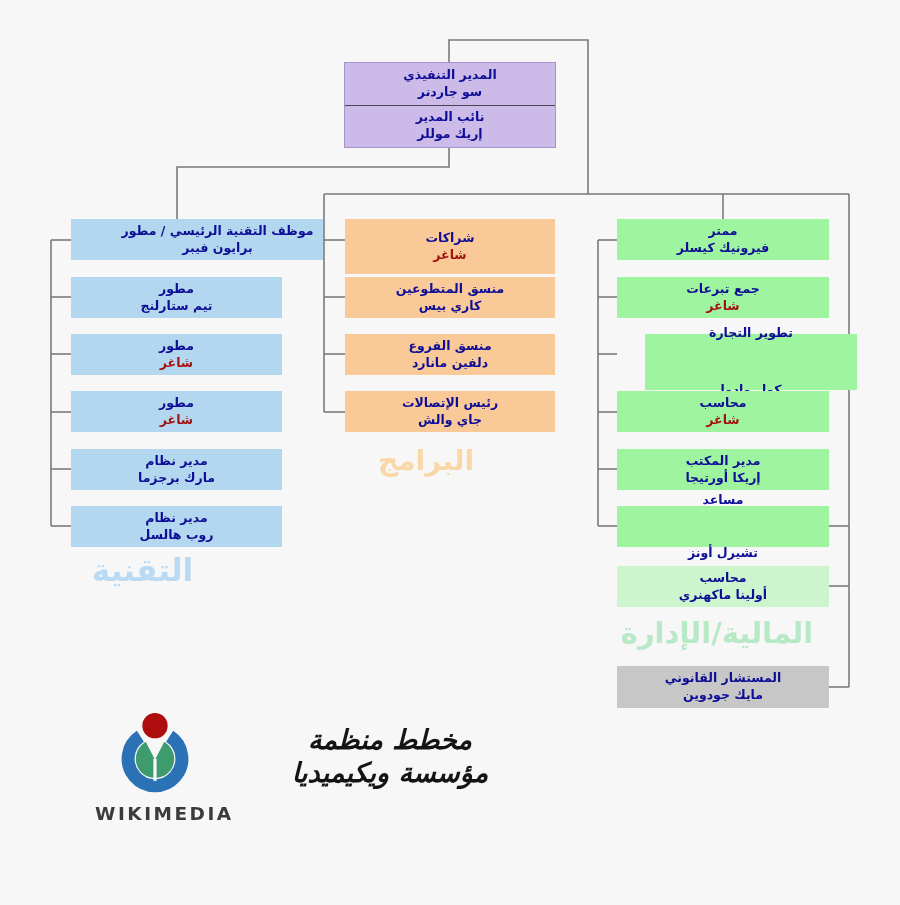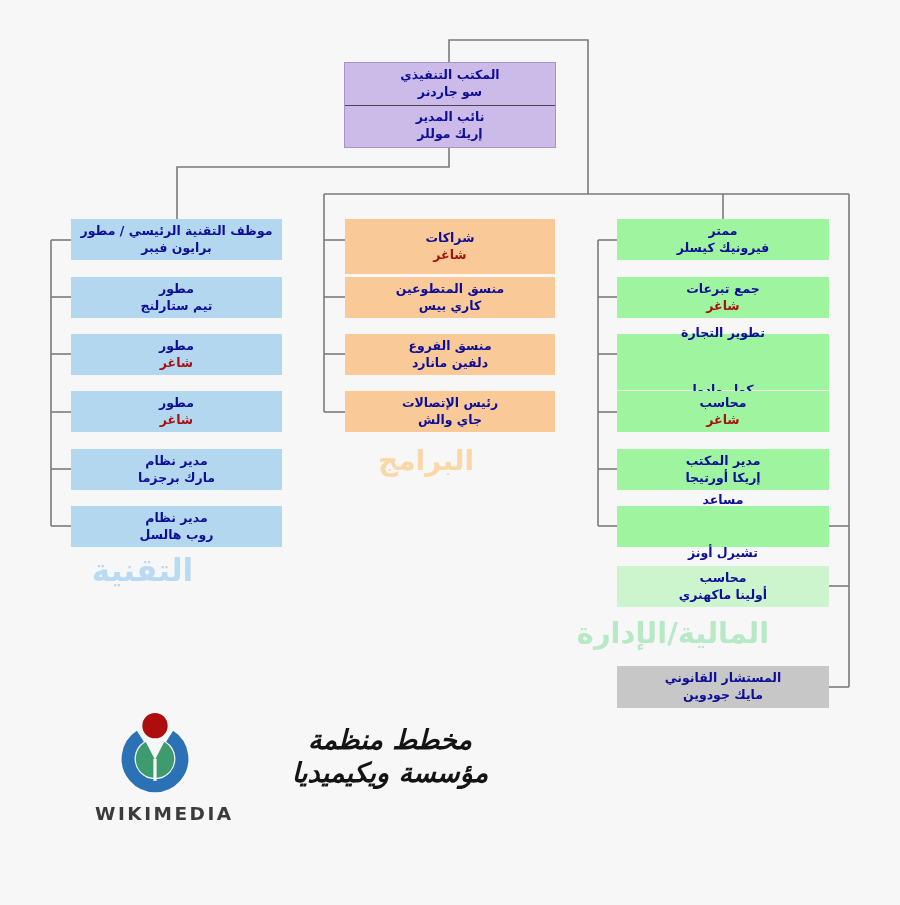--- a/index.html
+++ b/index.html
@@ -28,21 +28,21 @@
   .orange{background:var(--orange-box,#fac998);}
   .green{background:var(--green-box,#9ff49f);}
   .lightgreen{background:var(--lightgreen-box,#cdf5cd);}
   .gray{background:var(--gray-box,#c7c7c7);}
   .group-label{
     position:absolute;z-index:1;text-align:center;direction:rtl;
     font-weight:bold;letter-spacing:0.5px;
   }
   .label-tech{left:35px;top:552px;width:215px;font-size:31px;color:var(--tech-label,#b8daf5);}
   .label-programs{left:326px;top:444px;width:200px;font-size:28px;color:var(--programs-label,#f9d7a6);}
-  .label-finance{left:558px;top:616px;width:230px;font-size:29px;color:var(--finance-label,#b8e9c6);}
+  .label-finance{left:602px;top:616px;width:230px;font-size:29px;color:var(--finance-label,#b8e9c6);}
   .caption{
     position:absolute;left:255px;top:724px;width:270px;z-index:1;
     text-align:center;direction:rtl;font-weight:bold;font-size:27px;line-height:1.22;
     color:#141414;
     font-style:italic;
   }
   .logo{position:absolute;left:95px;top:706px;width:120px;z-index:1;text-align:center;}
   .logo svg{display:block;margin:0 auto;}
   .wordmark{
     margin-top:1px;font-weight:bold;font-size:18.5px;letter-spacing:2.5px;
@@ -89,30 +89,30 @@
 
       <path d="M849 194 L849 687"></path>
       <path d="M829 526 L849 526"></path>
       <path d="M829 586 L849 586"></path>
       <path d="M849 687 L829 687"></path>
     </g>
   </svg>
 
   <div class="box purple" style="left:344px;top:62px;width:210px;height:84px;">
     <div class="cell">
-      <div class="role">المكتب التنفيذي</div>
+      <div class="role">المدير التنفيذي</div>
       <div class="name">سو جاردنر</div>
     </div>
     <div class="cell">
       <div class="role">نائب المدير</div>
       <div class="name">إريك موللر</div>
     </div>
   </div>
 
-  <div class="box blue" style="left:71px;top:219px;width:211px;height:41px;">
+  <div class="box blue" style="left:71px;top:219px;width:211px;height:41px;padding-left:41px;">
     <div class="role">موظف التقنية الرئيسي / مطور</div>
     <div class="name">برايون فيبر</div>
   </div>
   <div class="box blue" style="left:71px;top:277px;width:211px;height:41px;">
     <div class="role">مطور</div>
     <div class="name">تيم ستارلنج</div>
   </div>
   <div class="box blue" style="left:71px;top:334px;width:211px;height:41px;">
     <div class="role">مطور</div>
     <div class="name vacant">شاغر</div>
@@ -150,21 +150,21 @@
   <div class="group-label label-programs">البرامج</div>
 
   <div class="box green" style="left:617px;top:219px;width:212px;height:41px;">
     <div class="role">ممتر</div>
     <div class="name">فيرونيك كيسلر</div>
   </div>
   <div class="box green" style="left:617px;top:277px;width:212px;height:41px;">
     <div class="role">جمع تبرعات</div>
     <div class="name vacant">شاغر</div>
   </div>
-  <div class="box green" style="left:617px;top:334px;width:212px;height:56px;gap:40px;">
+  <div class="box green" style="left:645px;top:334px;width:212px;height:56px;gap:40px;">
     <div class="role">تطوير التجارة</div>
     <div class="name">كول وادوا</div>
   </div>
   <div class="box green" style="left:617px;top:391px;width:212px;height:41px;">
     <div class="role">محاسب</div>
     <div class="name vacant">شاغر</div>
   </div>
   <div class="box green" style="left:617px;top:449px;width:212px;height:41px;">
     <div class="role">مدير المكتب</div>
     <div class="name">إريكا أورتيجا</div>

